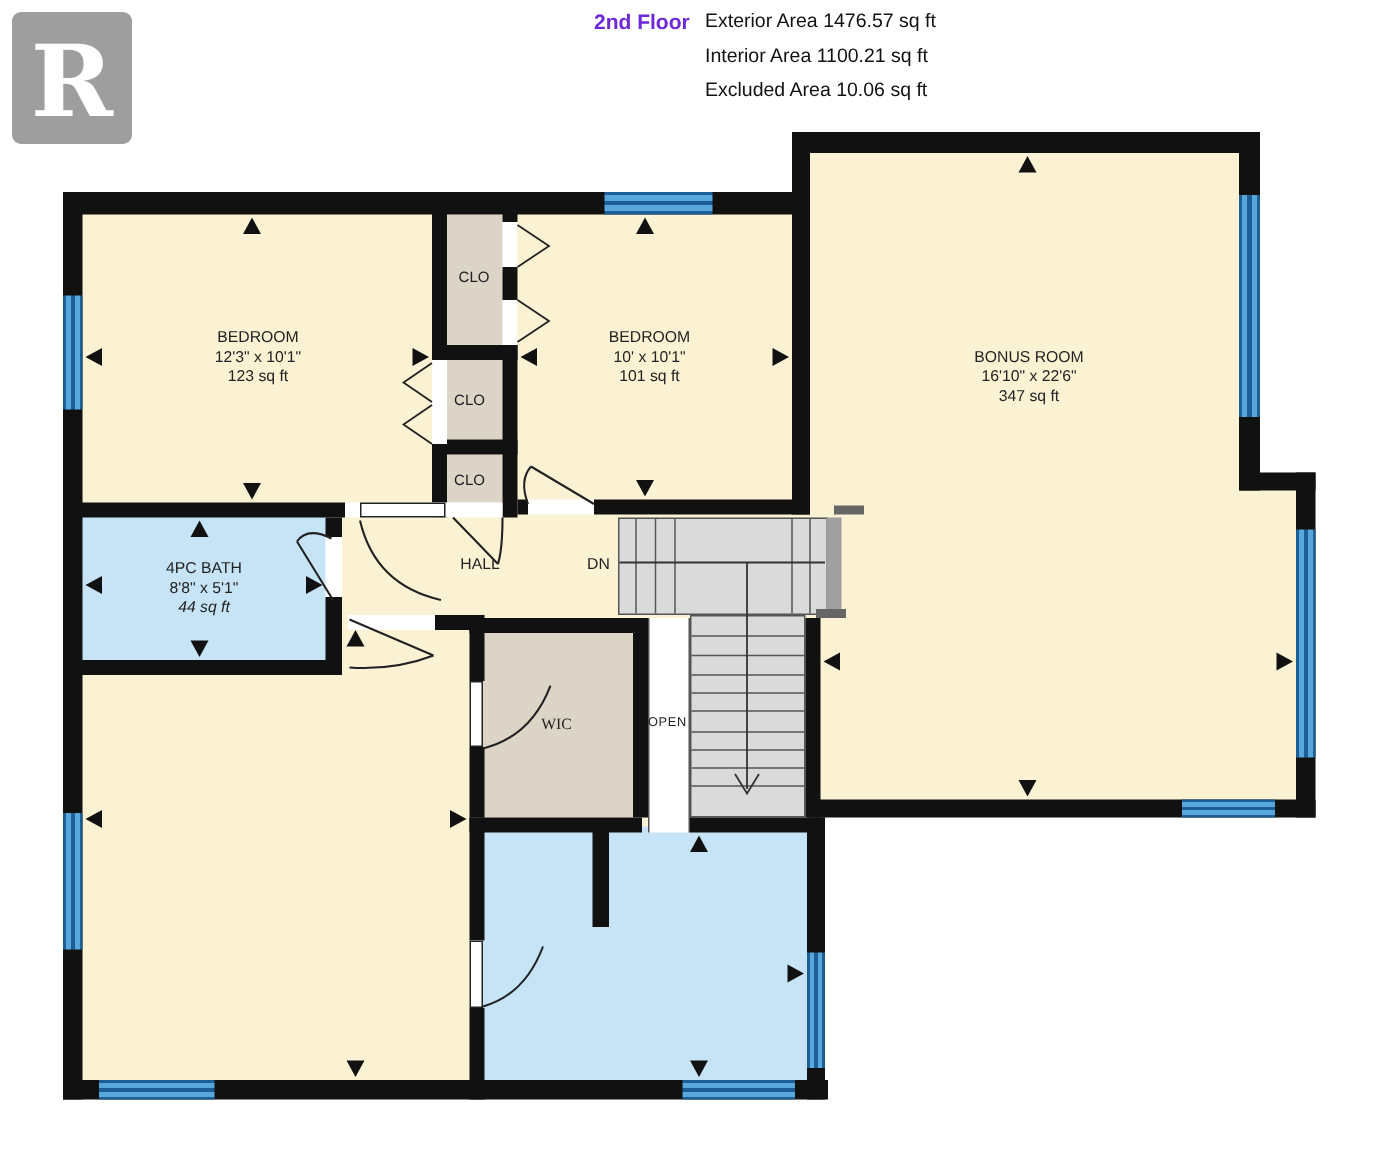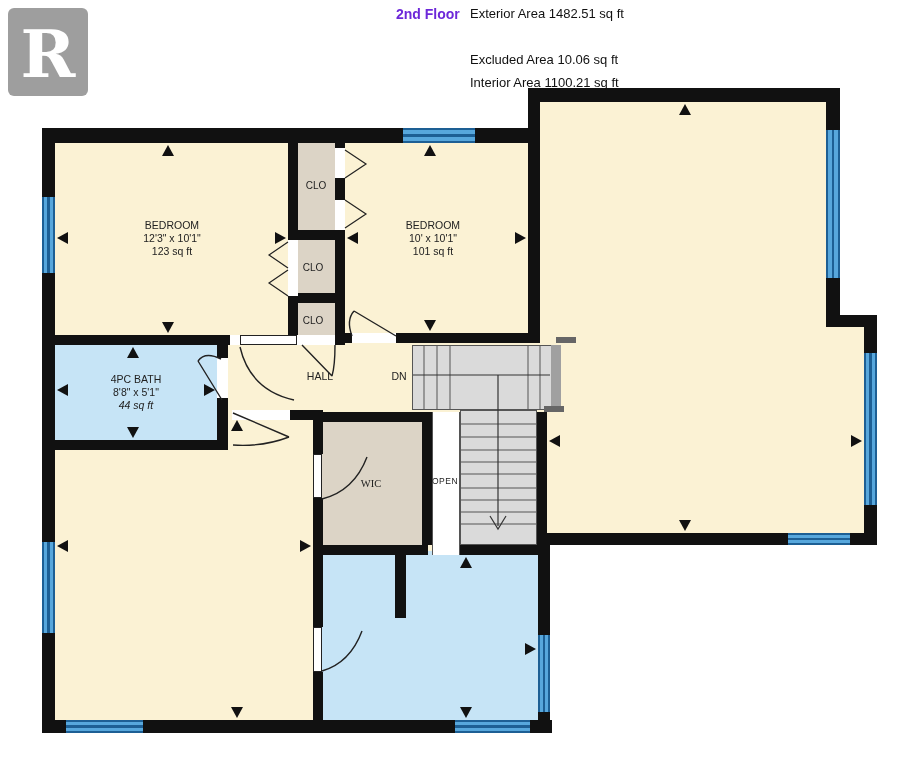--- a/index.html
+++ b/index.html
@@ -37,22 +37,22 @@
   #brand{left:2px;top:96px;width:120px;font-size:21px;letter-spacing:2px;color:#9E9E9E;}
   #brand sup{font-size:10px;position:relative;top:0;}
   svg{pointer-events:none;}
 </style>
 </head>
 <body>
 
 <div id="stage">
 
   <div class="hdr-b" style="left:396px;top:6px;">2nd Floor</div>
-  <div class="hdr" style="left:470px;top:6px;">Exterior Area 1482.51 sq ft</div>
-  <div class="hdr" style="left:470px;top:29px;margin-top:46px;">Interior Area 1100.21 sq ft</div>
+  <div class="hdr" style="left:470px;top:6px;">Exterior Area 1476.57 sq ft</div>
+  <div class="hdr" style="left:470px;top:29px;">Interior Area 1100.21 sq ft</div>
   <div class="hdr" style="left:470px;top:52px;">Excluded Area 10.06 sq ft</div>
 
   <div id="logo-box">
     <div id="logo-r">R</div>
   </div>
 
   <i class="room cream" style="left:42px;top:128px;width:498px;height:605px;"></i>
   <i class="room cream" style="left:528px;top:88px;width:310px;height:457px;"></i>
   <i class="room cream" style="left:826px;top:315px;width:51px;height:230px;"></i>
   <i class="room blue" style="left:50px;top:343px;width:170px;height:100px;"></i>
@@ -192,20 +192,25 @@
   <div class="lbl" style="left:92px;top:219px;">
     <span style="position:static;display:block;">BEDROOM</span>
     <span style="position:static;display:block;">12'3" x 10'1"</span>
     <span style="position:static;display:block;">123 sq ft</span>
   </div>
   <div class="lbl" style="left:353px;top:219px;">
     <span style="position:static;display:block;">BEDROOM</span>
     <span style="position:static;display:block;">10' x 10'1"</span>
     <span style="position:static;display:block;">101 sq ft</span>
   </div>
+  <div class="lbl" style="left:606px;top:232px;">
+    <span style="position:static;display:block;">BONUS ROOM</span>
+    <span style="position:static;display:block;">16'10" x 22'6"</span>
+    <span style="position:static;display:block;">347 sq ft</span>
+  </div>
   <div class="lbl" style="left:56px;top:373px;">
     <span style="position:static;display:block;">4PC BATH</span>
     <span style="position:static;display:block;">8'8" x 5'1"</span>
     <span style="position:static;display:block;font-style:italic;">44 sq ft</span>
   </div>
 
   <div class="lbl" style="left:290px;top:370px;width:60px;">HALL</div>
   <div class="lbl" style="left:386px;top:370px;width:26px;">DN</div>
   <div class="lbl" style="left:341px;top:477px;width:60px;font-family:Liberation Serif, serif;">WIC</div>
   <div class="open-lbl" style="left:425px;top:476px;">OPEN</div>

